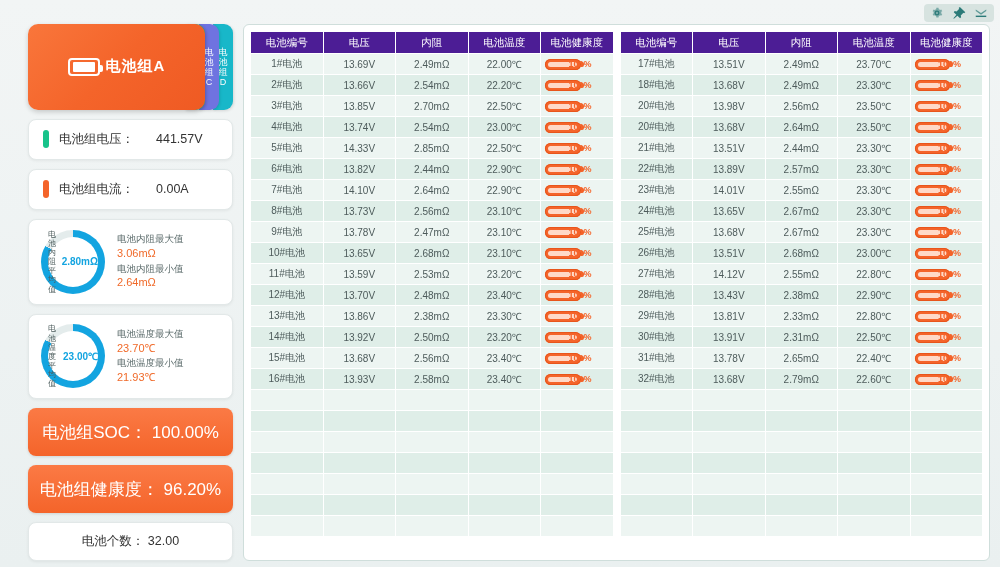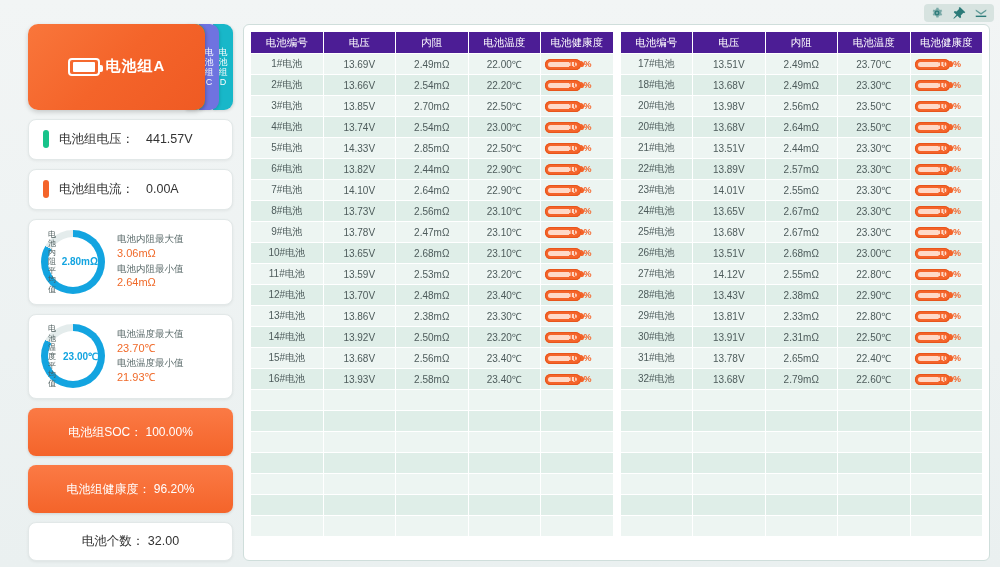--- a/index.html
+++ b/index.html
@@ -88,21 +88,21 @@
     box-shadow: 0 1px 3px rgba(0,0,0,.06);
   }
   .row-card {
     height: 42px; display: flex; align-items: center; gap: 10px; padding: 0 14px;
     font-size: 12.5px; color: #333;
   }
   .pill { width: 6px; height: 18px; border-radius: 3px; display: inline-block; }
   .pill-green { background: #17c38a; }
   .pill-orange { background: #f4642a; }
   .row-label { color: #333; }
-  .row-value { color: #333; margin-left: 2px; }
+  .row-value { color: #333; margin-left: 12px; }
 
   
   .gauge-card {
     height: 88px; display: flex; align-items: center; gap: 12px; padding: 0 12px;
   }
   .ring {
     width: 64px; height: 64px; border-radius: 50%;
     flex: 0 0 64px;
     display: flex; align-items: center; justify-content: center;
     position: relative;
@@ -115,21 +115,21 @@
   .ring .inner .lab { font-size: 8px; color: #4b5b5b; }
   .ring .inner .val { font-size: 10px; color: #13a4e0; font-weight: bold; }
   .gauge-side { font-size: 9.5px; color: #5a6a6a; line-height: 1.45; }
   .gauge-side .v { color: #f06a2a; font-size: 11px; }
   .gauge-side .v2 { color: #f06a2a; font-size: 11px; }
 
   
   .bar {
     height: 49px; border-radius: 8px;
     background: linear-gradient(180deg, #fb7a45 0%, #f4642a 100%);
-    color: #fff; font-size: 12px;
+    color: #fff; font-size: 17px;
     display: flex; align-items: center; justify-content: center;
     box-shadow: 0 1px 3px rgba(0,0,0,.12);
   }
   .count-card {
     height: 40px; display: flex; align-items: center; justify-content: center;
     font-size: 12.5px; color: #333;
   }
 
   
   .tbl-wrap { flex: 1 1 50%; display: flex; flex-direction: column; }

